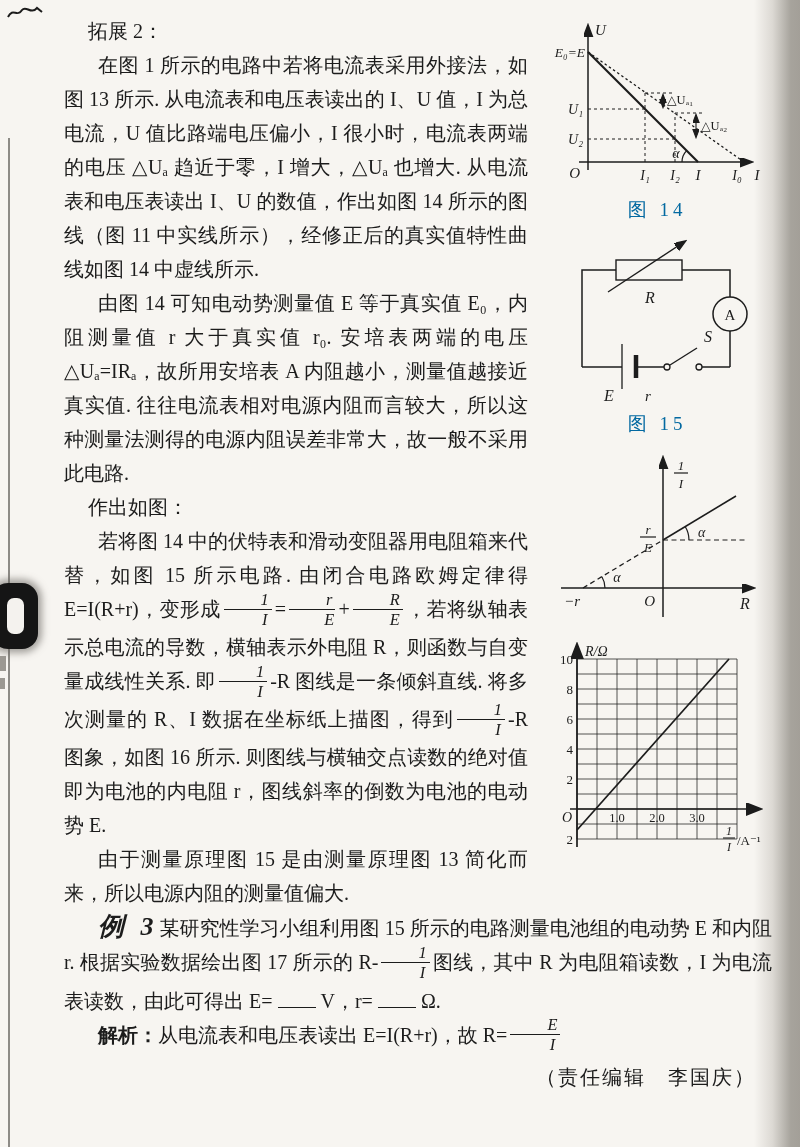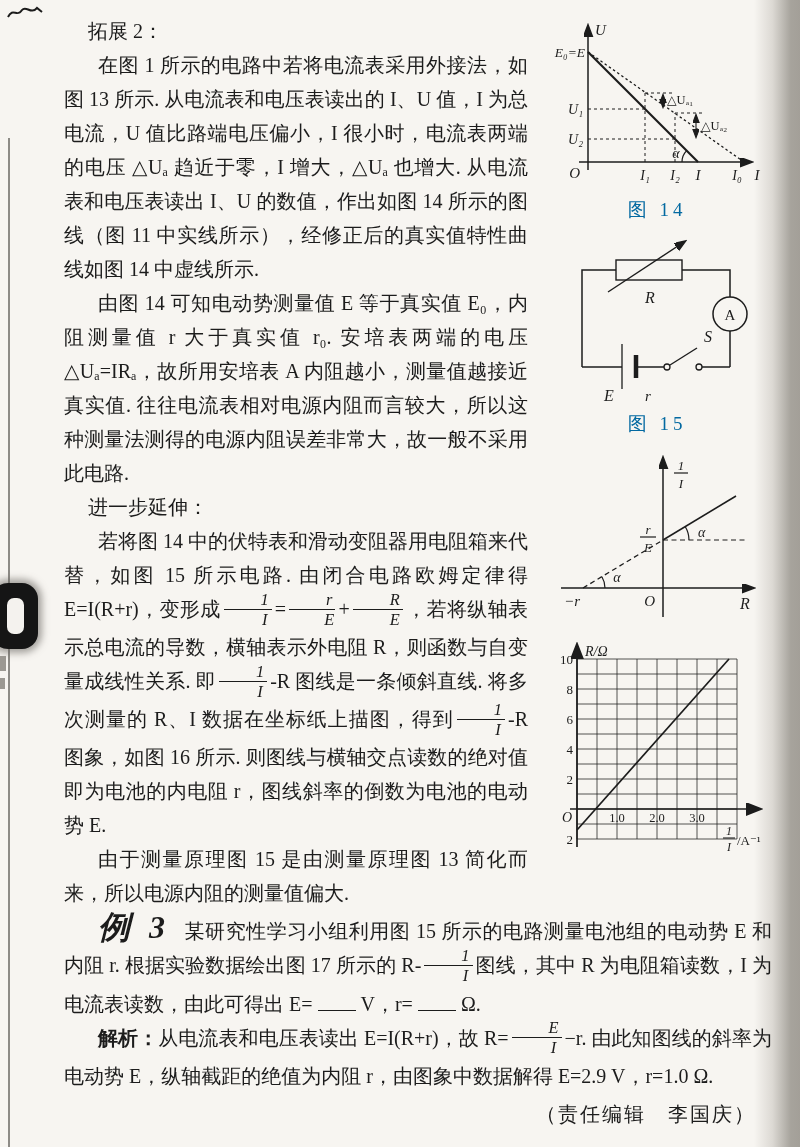--- a/index.html
+++ b/index.html
@@ -21,21 +21,21 @@
   figure{margin:0 0 9px 0;text-align:center;}
   figcaption{font-size:19px;letter-spacing:4px;margin-top:1px;color:#0369a1;}
   p{margin:0;text-align:justify;font-size:20px;line-height:34px;}
   .head{text-indent:24px;}
   .para{text-indent:34px;}
   .footer{text-align:right;padding-right:16px;margin-top:4px;letter-spacing:2px;}
   .frac{display:inline-flex;flex-direction:column;vertical-align:middle;text-align:center;
         line-height:1.05;font-size:0.82em;font-style:italic;margin:0 3px;position:relative;top:-2px;}
   .frac .fn{border-bottom:1.5px solid #1c1c1c;padding:0 3px 1px;}
   .frac .fd{padding-top:1px;}
-  .ex-label{font-weight:bold;font-style:italic;font-size:32px;margin-right:14px;letter-spacing:5px;}
+  .ex-label{font-weight:bold;font-style:italic;font-size:26px;margin-right:1px;letter-spacing:5px;}
   .an-label{font-weight:bold;}
   .blank{display:inline-block;width:38px;height:3px;border-bottom:1.7px solid #1c1c1c;margin:0 5px;}
   svg text{font-family:"Liberation Serif","DejaVu Serif",serif;fill:#1c1c1c;}
   svg .it{font-style:italic;}
   svg line,svg path,svg rect,svg circle{stroke:#1c1c1c;}
 </style>
 </head>
 <body>
 
 <div class="page">
@@ -233,21 +233,21 @@
       </figure>
 
     </aside>
 
     <p class="head">拓展 2：</p>
 
     <p class="para"><span>在图 1 所示的电路中若将电流表采用外接法，如图 13 所示. 从电流表和电压表读出的 I、U 值，I 为总电流，U 值比路端电压偏小，I 很小时，电流表两端的电压 △Uₐ 趋近于零，I 增大，△Uₐ 也增大. 从电流表和电压表读出 I、U 的数值，作出如图 14 所示的图线（图 11 中实线所示），经修正后的真实值特性曲线如图 14 中虚线所示.</span></p>
 
     <p class="para"><span>由图 14 可知电动势测量值 E 等于真实值 E₀，内阻测量值 r 大于真实值 r₀. 安培表两端的电压 △Uₐ=IRₐ，故所用安培表 A 内阻越小，测量值越接近真实值. 往往电流表相对电源内阻而言较大，所以这种测量法测得的电源内阻误差非常大，故一般不采用此电路.</span></p>
 
-    <p class="head">进一步延伸：</p>
+    <p class="head">作出如图：</p>
 
     <p class="para"><span>若将图 14 中的伏特表和滑动变阻器用电阻箱来代替，如图 15 所示电路. 由闭合电路欧姆定律得 E=I(R+r)，变形成</span><span class="frac">
           <span class="fn">1</span>
           <span class="fd">I</span>
         </span><span>=</span><span class="frac">
           <span class="fn">r</span>
           <span class="fd">E</span>
         </span><span>+</span><span class="frac">
           <span class="fn">R</span>
           <span class="fd">E</span>
@@ -262,18 +262,18 @@
     <p class="para"><span>由于测量原理图 15 是由测量原理图 13 简化而来，所以电源内阻的测量值偏大.</span></p>
 
     <p class="para"><span class="ex-label">例 3</span><span>某研究性学习小组利用图 15 所示的电路测量电池组的电动势 E 和内阻 r. 根据实验数据绘出图 17 所示的 R-</span><span class="frac">
           <span class="fn">1</span>
           <span class="fd">I</span>
         </span><span>图线，其中 R 为电阻箱读数，I 为电流表读数，由此可得出 E=</span><span class="blank"></span><span>V，r=</span><span class="blank"></span><span>Ω.</span></p>
 
     <p class="para"><span class="an-label">解析：</span><span>从电流表和电压表读出 E=I(R+r)，故 R=</span><span class="frac">
           <span class="fn">E</span>
           <span class="fd">I</span>
-        </span><span>−r. 由此知图线的斜率为电动势 E，纵轴截距的绝值为内阻 r，由图象中数据解得 E=2.9 V，r=1.0 Ω.</span></p>
+        </span></p>
 
     <p class="footer">（责任编辑　李国庆）</p>
 
   </div>
 </div>
 
 </body></html>

